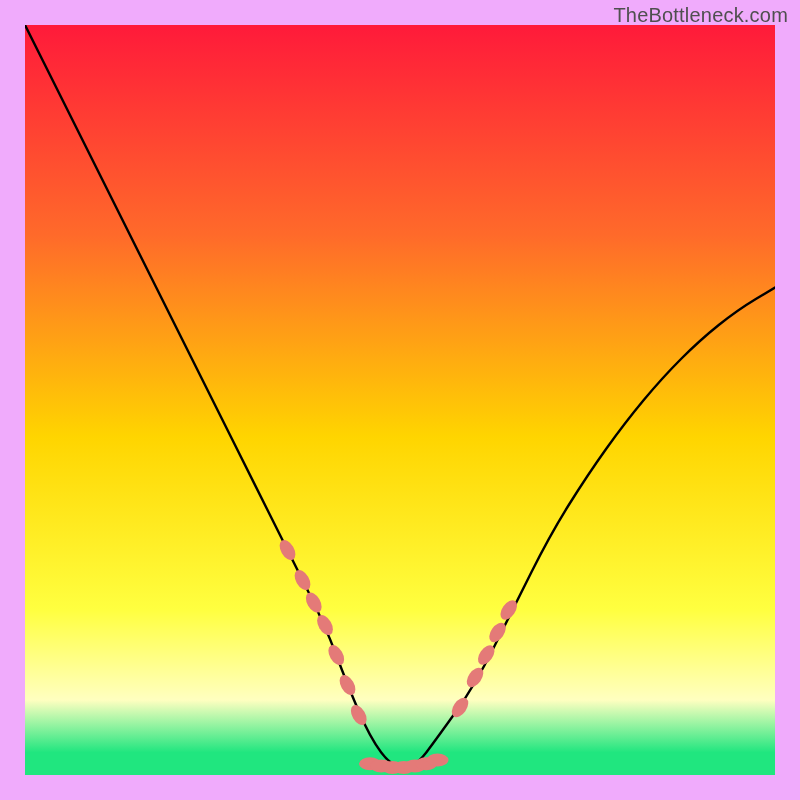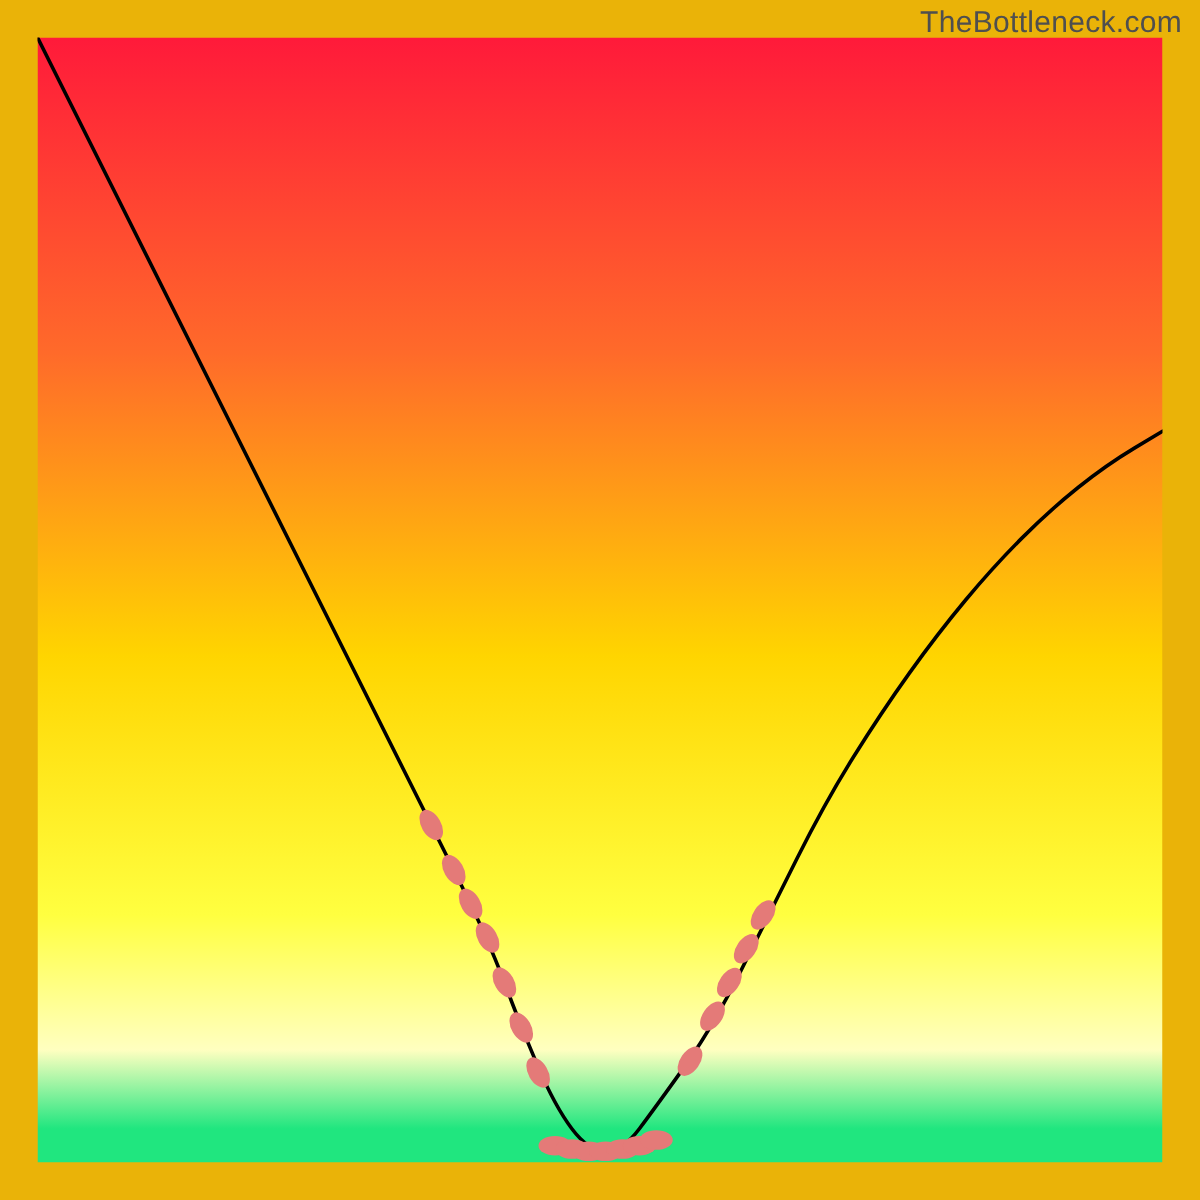--- a/index.html
+++ b/index.html
@@ -10,21 +10,21 @@
     background: #000;
     overflow: hidden;
     font-family: Arial, Helvetica, sans-serif;
   }
   .frame {
     position: absolute;
     top: 0;
     left: 0;
     width: 800px;
     height: 800px;
-    background: #eab308;
+    background: #f0abfc;
   }
   .plot {
     position: absolute;
     top: 25px;
     left: 25px;
     width: 750px;
     height: 750px;
     
   }
   .watermark {

